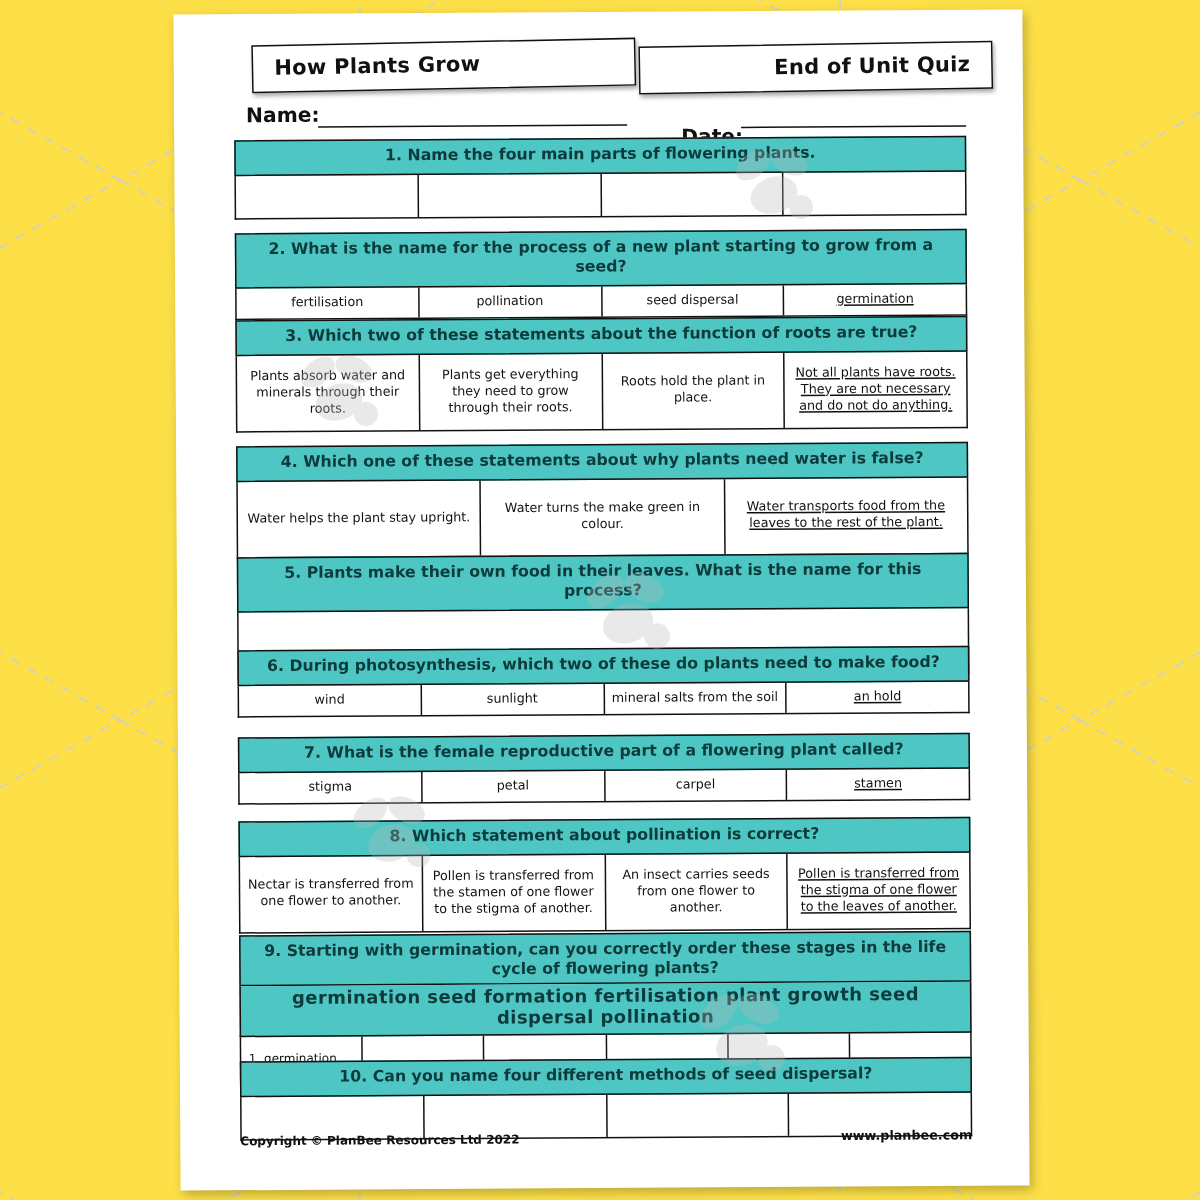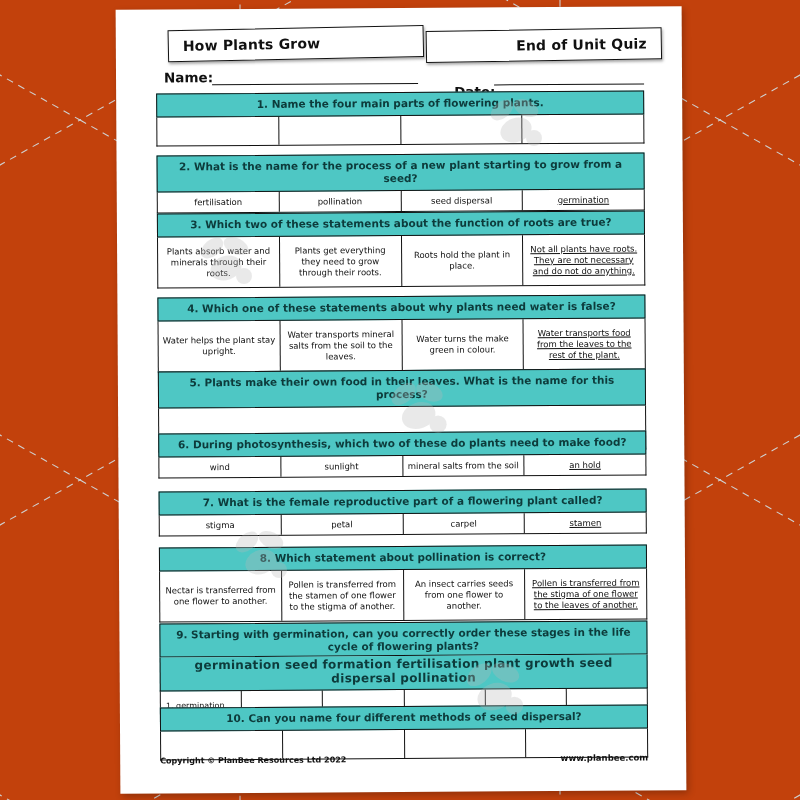--- a/index.html
+++ b/index.html
@@ -10,21 +10,21 @@
     width: 800px;
     height: 800px;
     background: #e9e9e9;
     font-family: "DejaVu Sans", sans-serif;
     overflow: hidden;
   }
   .stage {
     position: relative;
     width: 800px;
     height: 800px;
-    background: #c2410c;
+    background: #fde047;
   }
   
   .watermark-layer {
     position: absolute;
     inset: 0;
     pointer-events: none;
     z-index: 1;
   }
   .sheet {
     position: absolute;
@@ -290,21 +290,20 @@
           <div class="qopt h3">Plants get everything they need to grow through their roots.</div>
           <div class="qopt h3">Roots hold the plant in place.</div>
           <div class="qopt h3">Not all plants have roots. They are not necessary and do not do anything.</div>
         </div>
       </div>
 
       <div class="qblock" style="top:288px">
         <div class="qhead">4. Which one of these statements about why plants need water is false?</div>
         <div class="qopts">
           <div class="qopt h3">Water helps the plant stay upright.</div>
-          <div class="qopt h3">Water transports mineral salts from the soil to the leaves.</div>
           <div class="qopt h3">Water turns the make green in colour.</div>
           <div class="qopt h3">Water transports food from the leaves to the rest of the plant.</div>
         </div>
       </div>
 
       <div class="qblock" style="top:362px">
         <div class="qhead">5. Plants make their own food in their leaves. What is the name for this process?</div>
         <div class="answer-band" style="height:44px">
           <div class="answer-cell"></div>
         </div>

